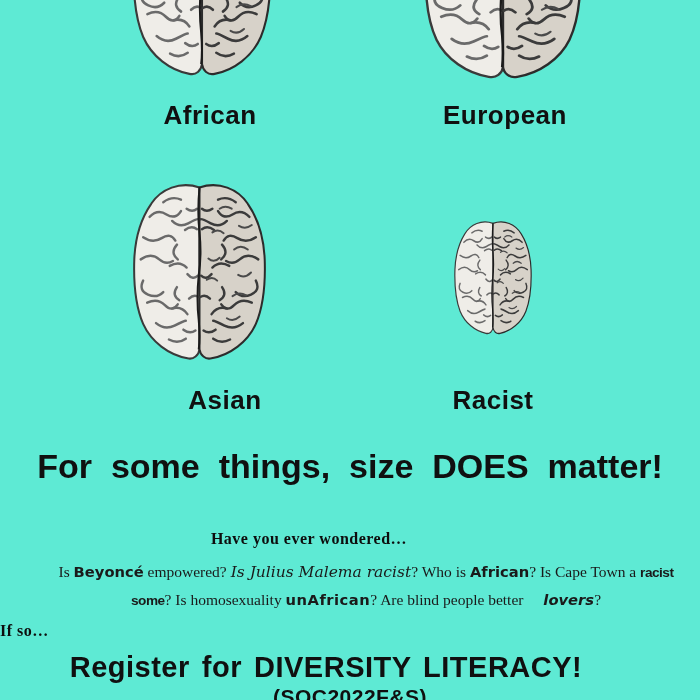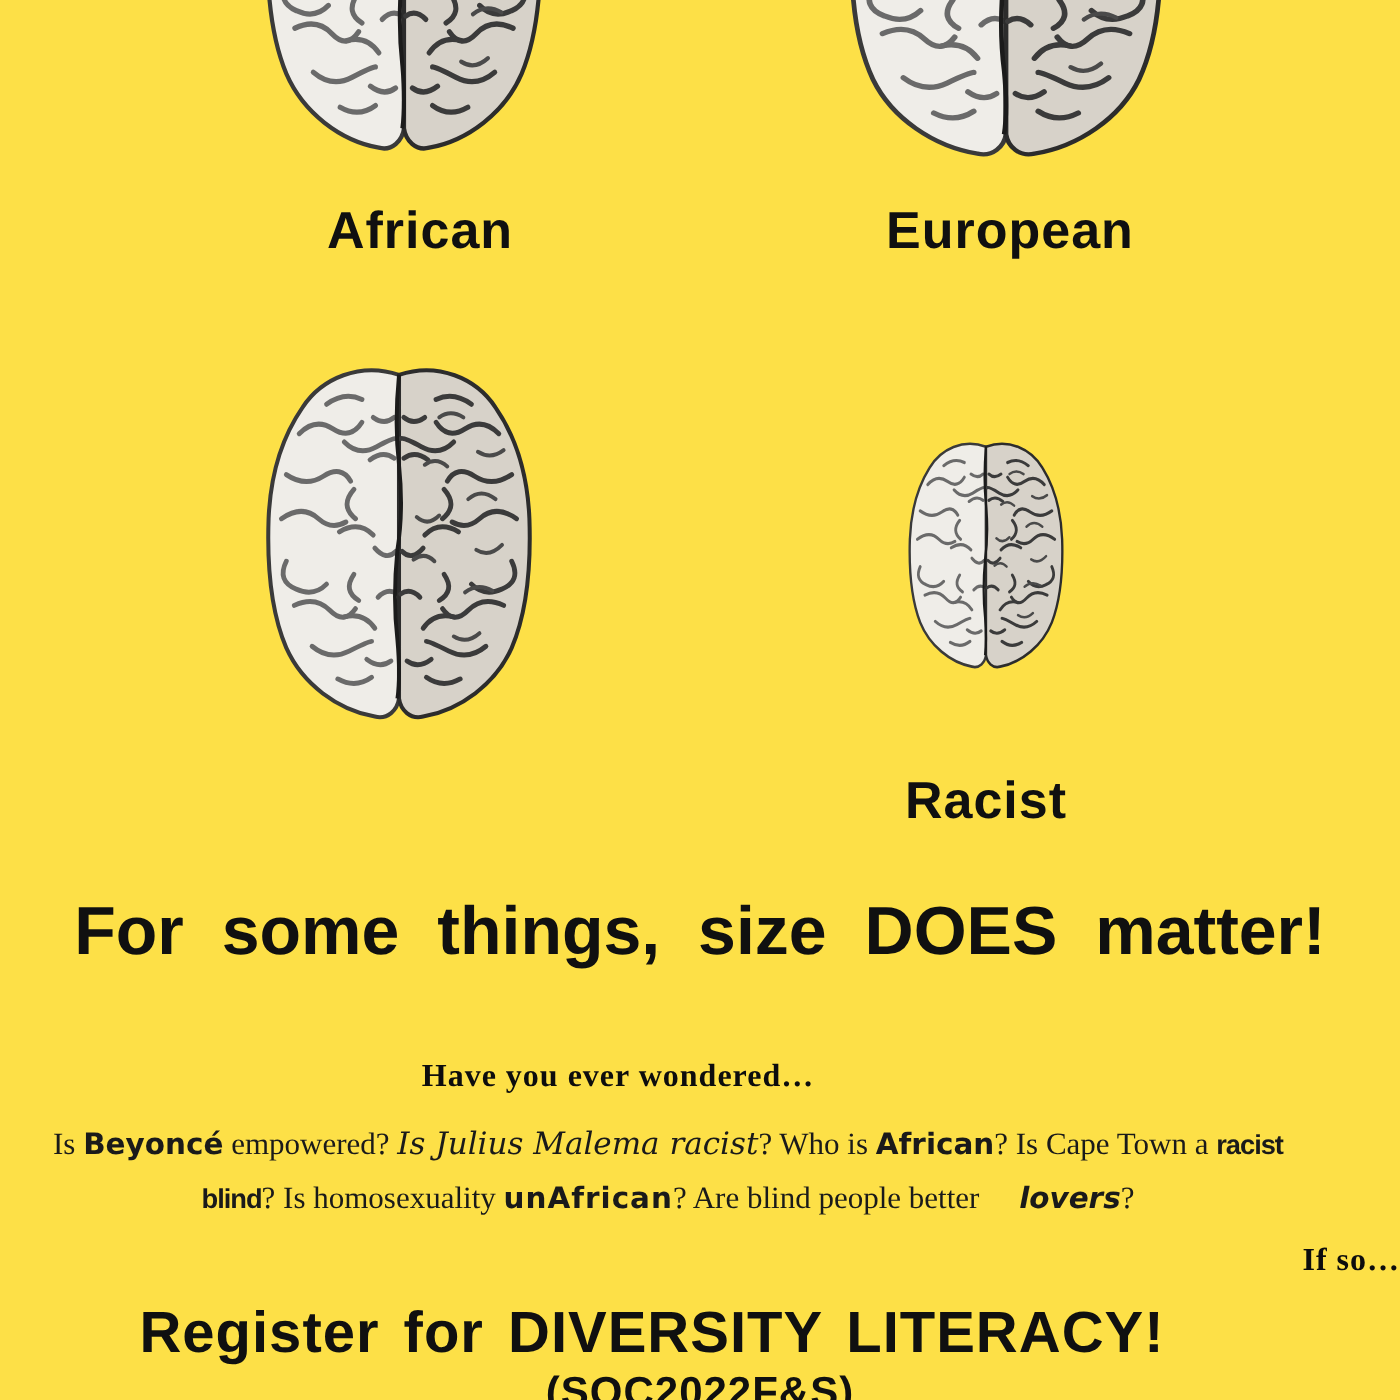--- a/index.html
+++ b/index.html
@@ -1,20 +1,20 @@
 <!DOCTYPE html>
 <html><head>
 <meta charset="utf-8">
 <style>
   html,body{margin:0;padding:0;}
   body{background:#888;}
   #poster{
     position:relative;
     width:700px;height:700px;
-    background:#fde047;
+    background:#5eead4;
     overflow:hidden;
     font-family:"Liberation Serif",serif;
     color:#0d0d0d;
   }
   .brain-fig{position:absolute;line-height:0;}
   .brain-fig svg{display:block;}
 
   .grunge{
     font-family:"Liberation Sans",sans-serif;
     font-weight:bold;
@@ -35,29 +35,29 @@
     font-size:34px;
     word-spacing:0.28em;
     letter-spacing:0px;
   }
   .intro{
     position:absolute;left:0;width:618px;top:530px;
     text-align:center;font-size:16px;font-weight:bold;
     letter-spacing:0.5px;
   }
   .qline{
-    position:absolute;left:24px;width:620px;
+    position:absolute;left:56px;width:620px;
     text-align:center;font-size:15.5px;
     color:#1a1a1a;
   }
   .qline1{top:563px;}
   .qline2{top:591px;}
   .ifso{
     position:absolute;left:0;width:700px;top:622px;
-    text-align:right;font-size:16px;font-weight:bold;
+    text-align:left;font-size:16px;font-weight:bold;
     letter-spacing:0.5px;
   }
   .register{
     position:absolute;left:0;width:652px;top:651px;
     text-align:center;font-size:29px;
     word-spacing:0.12em;
   }
   .course-code{
     position:absolute;left:0;width:700px;top:685px;
     text-align:center;font-size:21px;
@@ -150,29 +150,30 @@
     <svg viewBox="0 0 200 230" preserveAspectRatio="none" width="161" height="188">
         <use href="#brain"></use>
       </svg>
   </figure>
   <figure class="brain-fig" style="left:446px;top:216px;margin:0">
     <svg viewBox="0 0 200 230" preserveAspectRatio="none" width="94" height="121">
         <use href="#brain"></use>
       </svg>
   </figure>
 
+  <div class="brain-label grunge" style="left:140px;top:385px">Asian</div>
   <div class="brain-label grunge" style="left:408px;top:385px">Racist</div>
 
   <div class="headline grunge">For some things, size DOES matter!</div>
 
   <div class="intro">Have you ever wondered…</div>
 
   <div class="qline qline1"><span>Is </span><span class="qb">Beyoncé</span><span> empowered? </span><span class="qi">Is Julius Malema racist</span><span>? Who is </span><span class="qb">African</span><span>? Is Cape Town a </span><span class="qc">racist</span></div>
 
-  <div class="qline qline2"><span class="qc">blind</span><span>? Is homosexuality </span><span class="qr">unAfrican</span><span>? Are blind people better </span><span class="ql">lovers</span><span>?</span></div>
+  <div class="qline qline2"><span class="qc">some</span><span>? Is homosexuality </span><span class="qr">unAfrican</span><span>? Are blind people better </span><span class="ql">lovers</span><span>?</span></div>
 
   <div class="ifso">If so…</div>
 
   <div class="register grunge"><span>Register for </span><span>DIVERSITY LITERACY!</span></div>
 
   <div class="course-code grunge">(SOC2022F&amp;S)</div>
 
 </div>
 
 </body></html>

